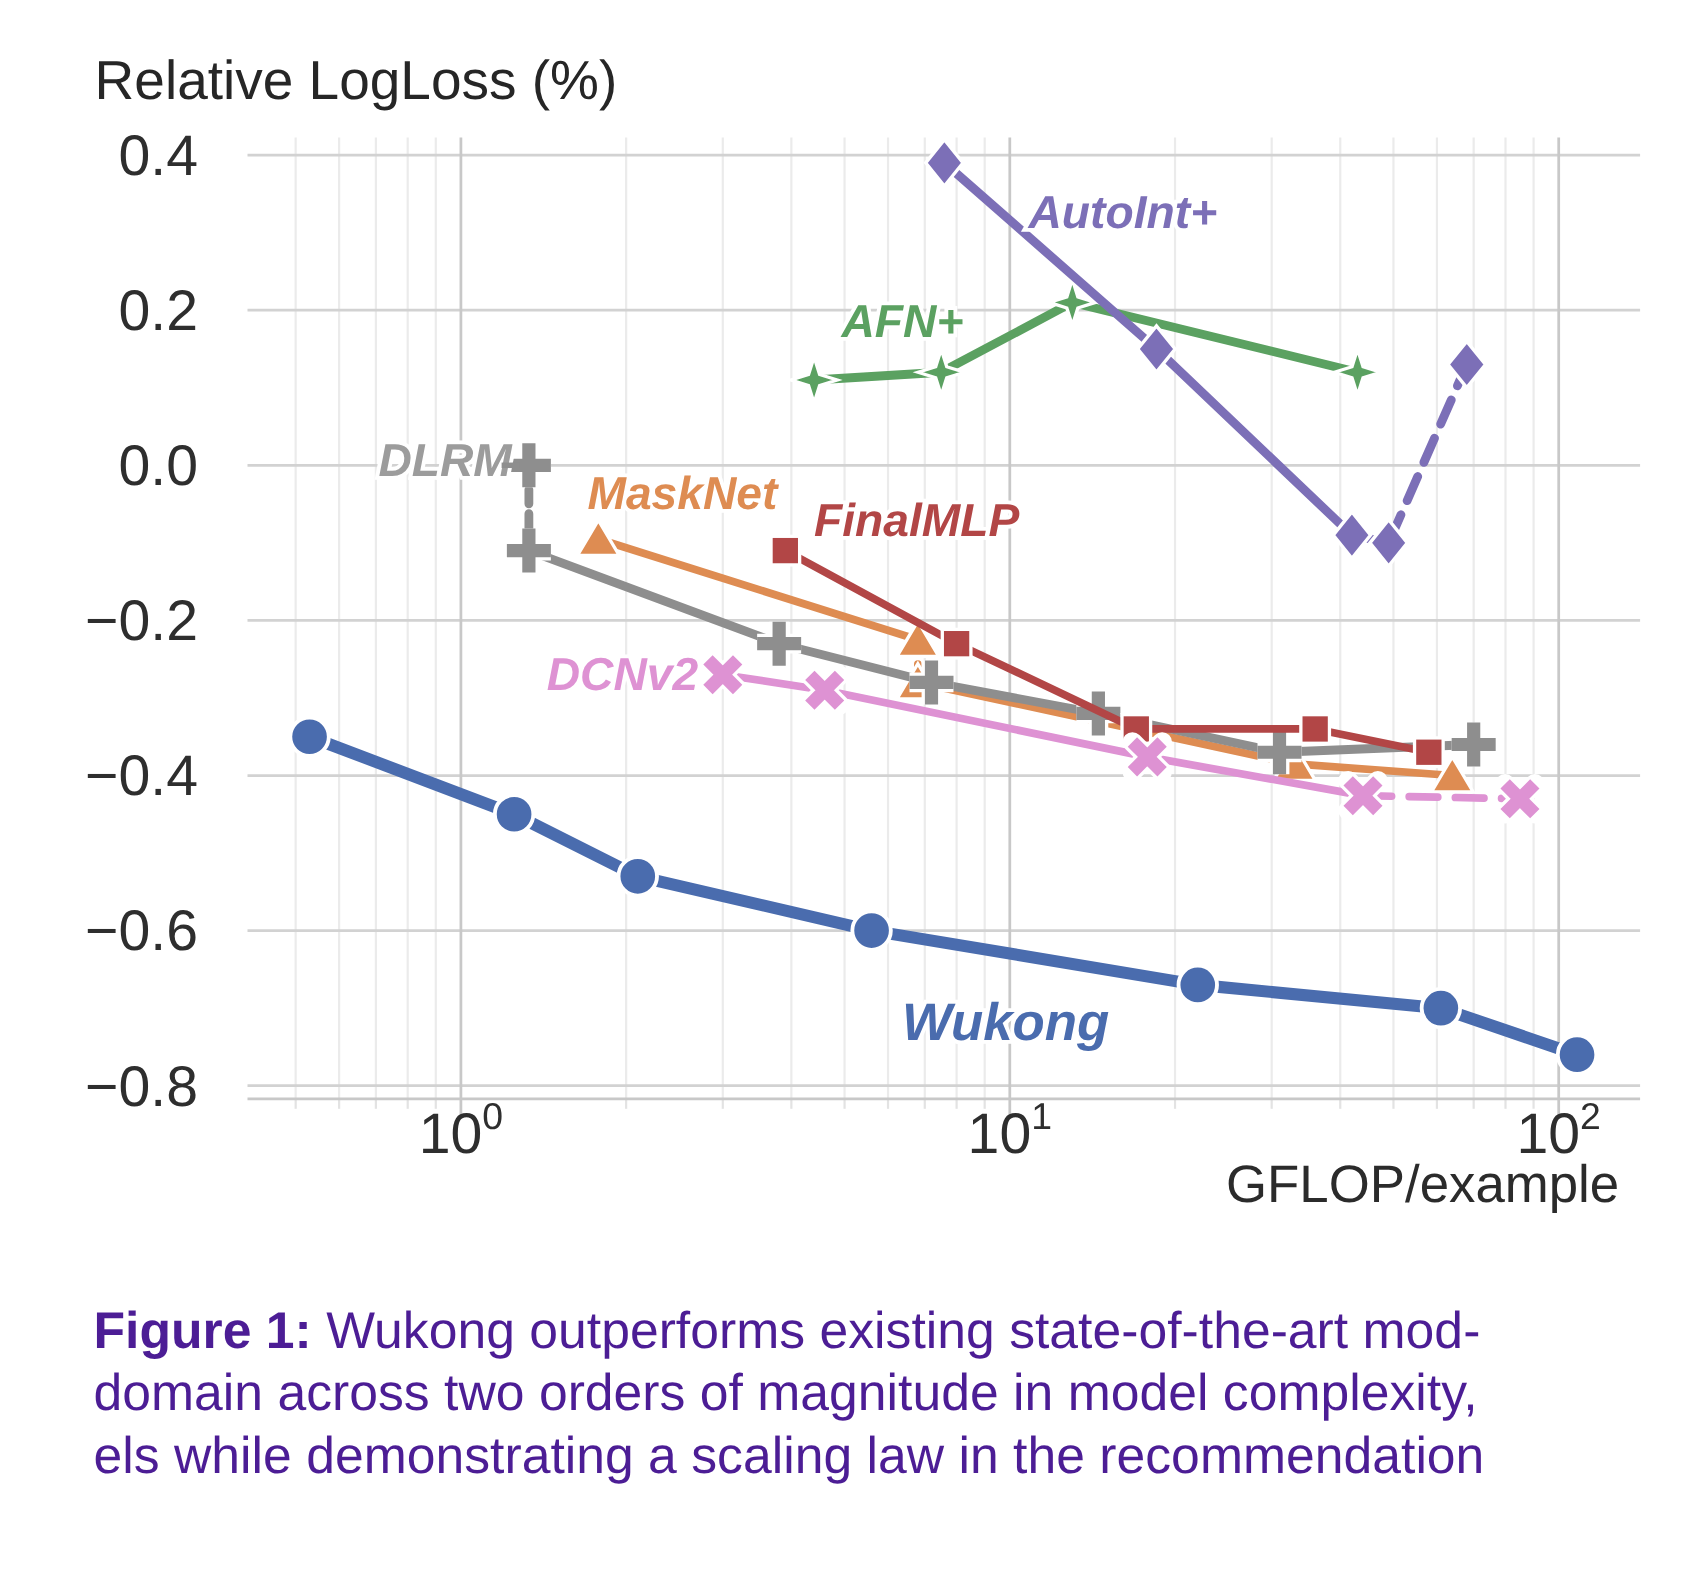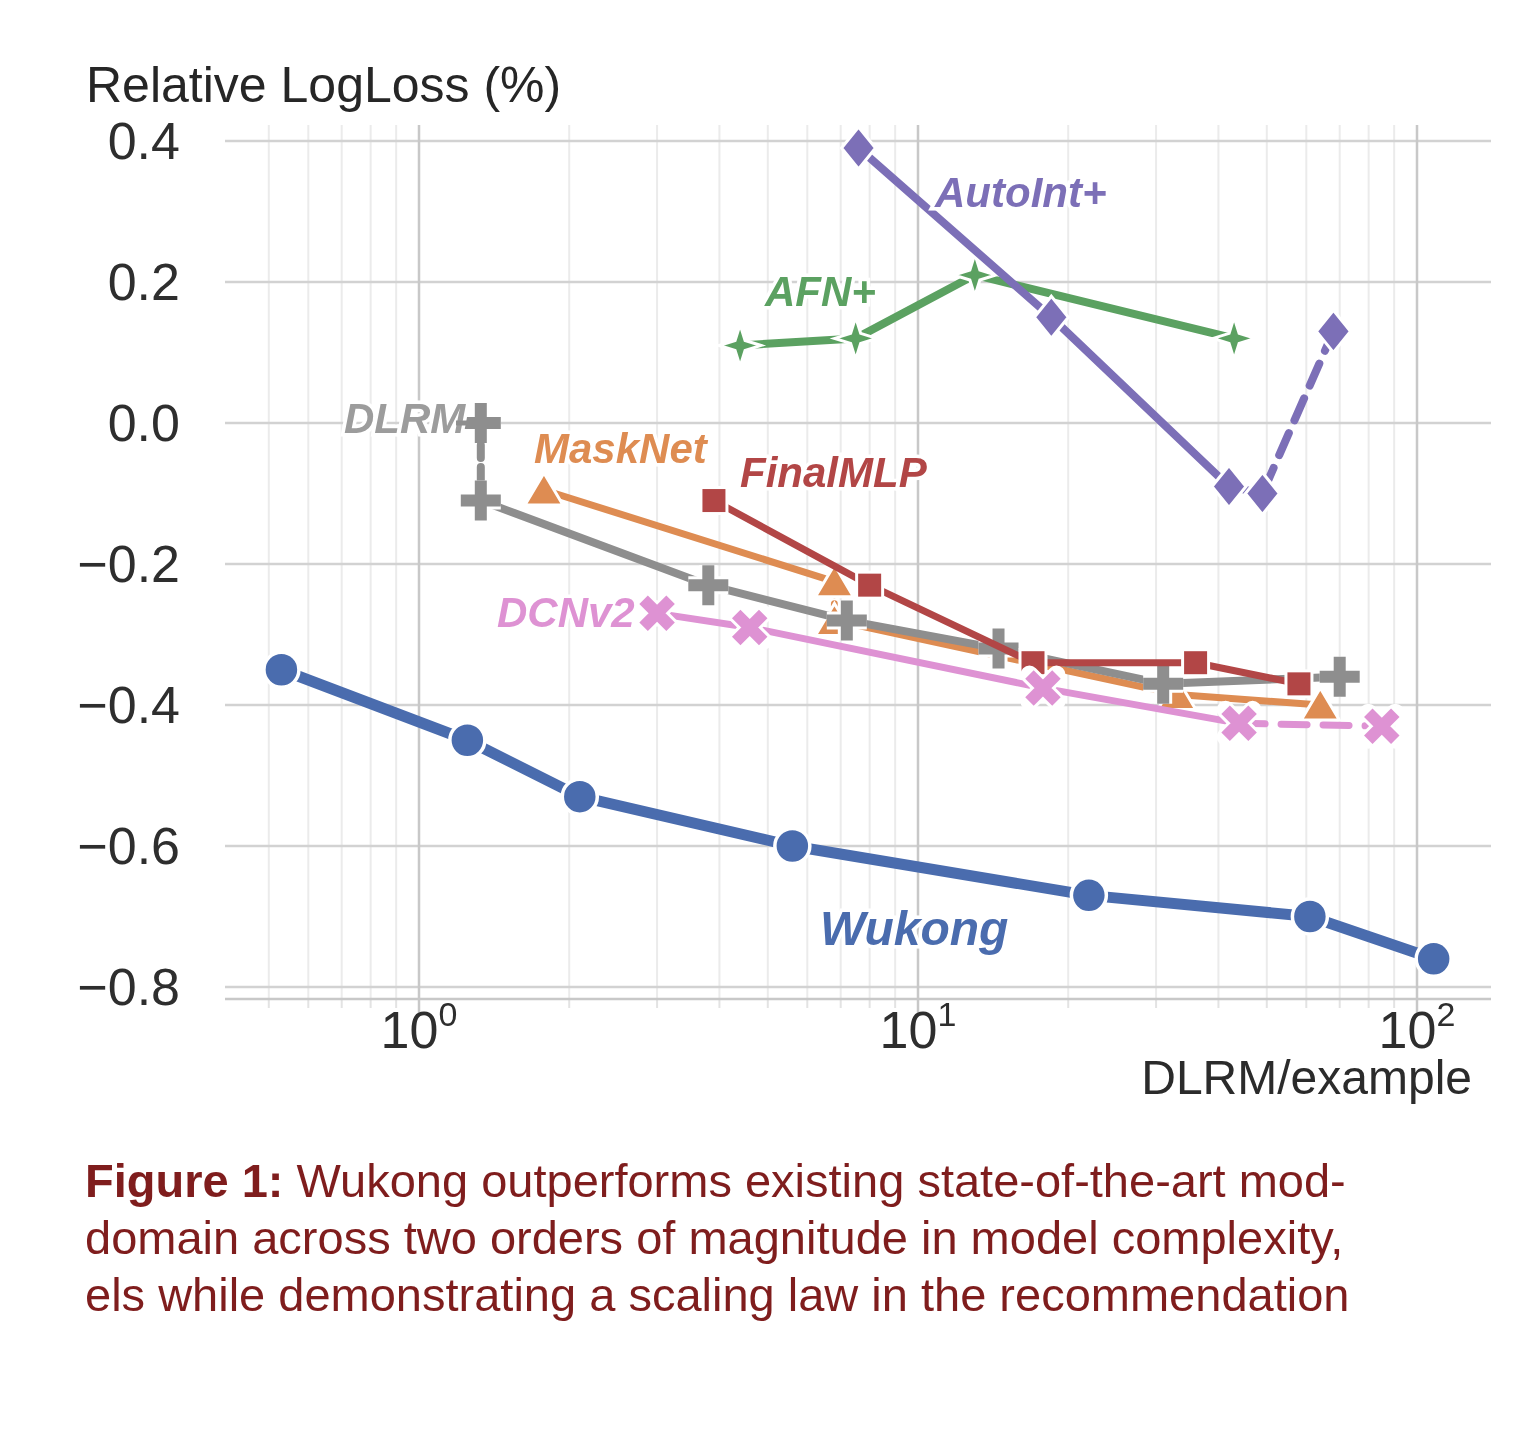--- a/index.html
+++ b/index.html
@@ -1,22 +1,22 @@
 <!DOCTYPE html>
 <html><head>
 <meta charset="utf-8">
 <style>
   html,body{margin:0;padding:0;background:#fff;}
   body{width:1538px;height:1438px;overflow:hidden;font-family:"Liberation Sans",sans-serif;}
   #page{position:relative;width:1538px;height:1438px;background:#fff;}
   #chart{position:absolute;left:0;top:0;}
   .hud{position:absolute;color:#262626;white-space:nowrap;}
-  #chart-title{left:86px;top:56px;font-size:50px;letter-spacing:0px;}
+  #chart-title{left:86px;top:44px;font-size:50px;letter-spacing:0px;}
   #x-axis-label{left:900px;top:1050px;width:572px;text-align:right;font-size:48px;color:#2b2b2b;}
-  #figure-caption{position:absolute;left:85px;top:1152px;color:#7f1d1d;font-size:47px;line-height:57px;}
+  #figure-caption{position:absolute;left:85px;top:1180px;color:#4c1d95;font-size:47px;line-height:57px;}
   .cap-line{white-space:nowrap;}
   .cap-bold{font-weight:bold;}
   text{font-family:"Liberation Sans",sans-serif;}
 </style>
 </head>
 <body>
 
 <div id="page">
   <svg id="chart" width="1538" height="1150" viewBox="0 0 1538 1150">
       <line x1="268.7860321636734" y1="125" x2="268.7860321636734" y2="999" stroke="#EBEBEB" stroke-width="2"></line>
@@ -242,20 +242,20 @@
       <text x="180" y="723" text-anchor="end" fill="#2e2e2e" font-size="52">−0.4</text>
       <text x="180" y="864" text-anchor="end" fill="#2e2e2e" font-size="52">−0.6</text>
       <text x="180" y="1005" text-anchor="end" fill="#2e2e2e" font-size="52">−0.8</text>
       <text x="419" y="1048" text-anchor="middle" fill="#2e2e2e" font-size="52"><tspan>10</tspan><tspan font-size="34" dy="-22">0</tspan></text>
       <text x="918" y="1048" text-anchor="middle" fill="#2e2e2e" font-size="52"><tspan>10</tspan><tspan font-size="34" dy="-22">1</tspan></text>
       <text x="1417" y="1048" text-anchor="middle" fill="#2e2e2e" font-size="52"><tspan>10</tspan><tspan font-size="34" dy="-22">2</tspan></text>
     </svg>
 
   <div id="chart-title" class="hud">Relative LogLoss (%)</div>
 
-  <div id="x-axis-label" class="hud">DLRM/example</div>
+  <div id="x-axis-label" class="hud">GFLOP/example</div>
 
   <div id="figure-caption">
     <div class="cap-line"><span class="cap-bold">Figure 1:</span><span> Wukong outperforms existing state-of-the-art mod-</span></div>
     <div class="cap-line">domain across two orders of magnitude in model complexity,</div>
     <div class="cap-line">els while demonstrating a scaling law in the recommendation</div>
   </div>
 </div>
 
 </body></html>

